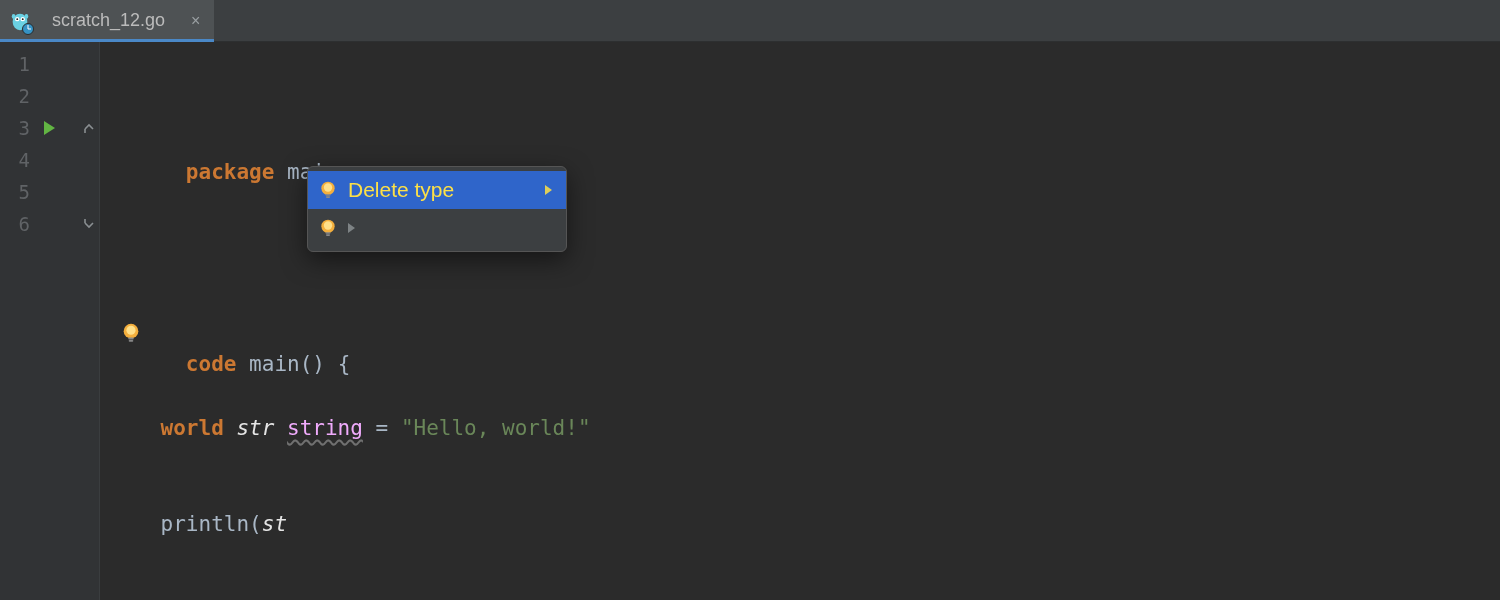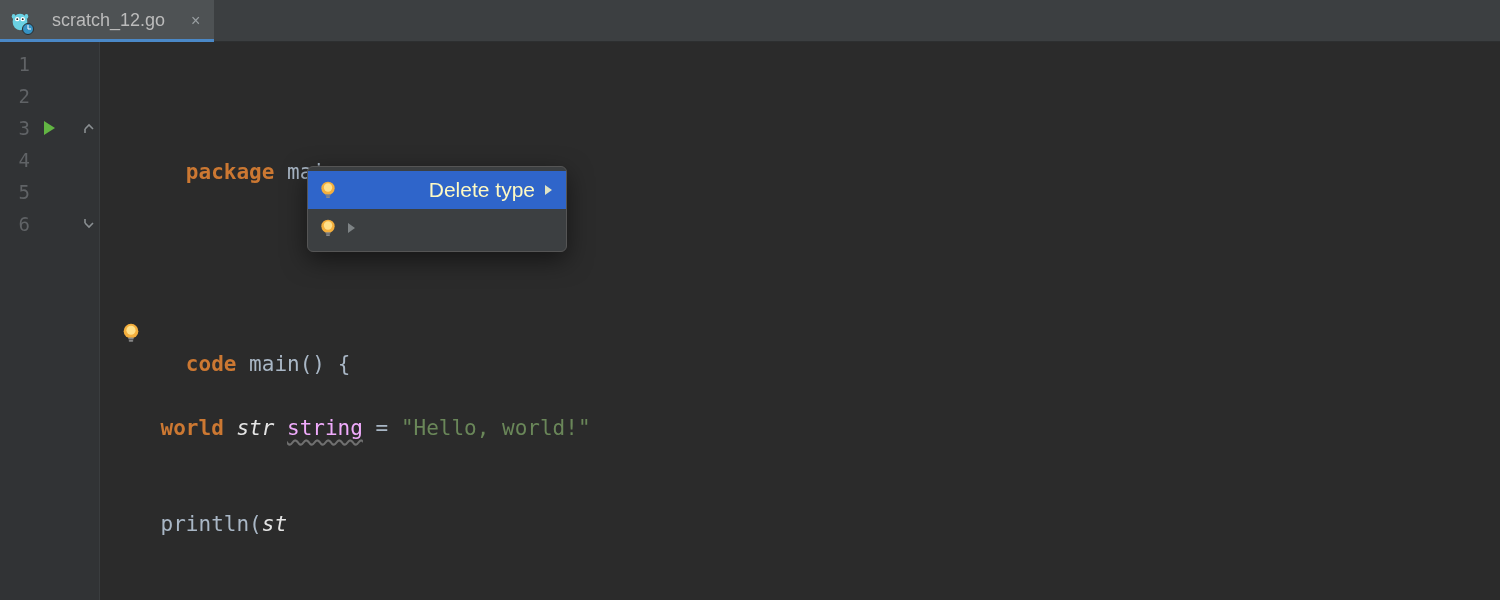--- a/index.html
+++ b/index.html
@@ -150,22 +150,21 @@
   .intent-menu .item {
     display: flex; align-items: center;
     height: 38px;
     padding: 0 14px 0 10px;
     color: #bbbbbb;
     gap: 10px;
     cursor: pointer;
   }
   .intent-menu .item.sel {
     background: #2f65ca;
-    color: #fef9c3;
-    text-align: right;
+    color: #fde047;
   }
   .intent-menu .item .mi-bulb { width: 20px; height: 20px; flex: none; }
   .intent-menu .item .label { flex: 1; }
   .intent-menu .item .sub {
     width: 0; height: 0;
     border-left: 7px solid currentColor;
     border-top: 5px solid transparent;
     border-bottom: 5px solid transparent;
     opacity: .85;
   }

